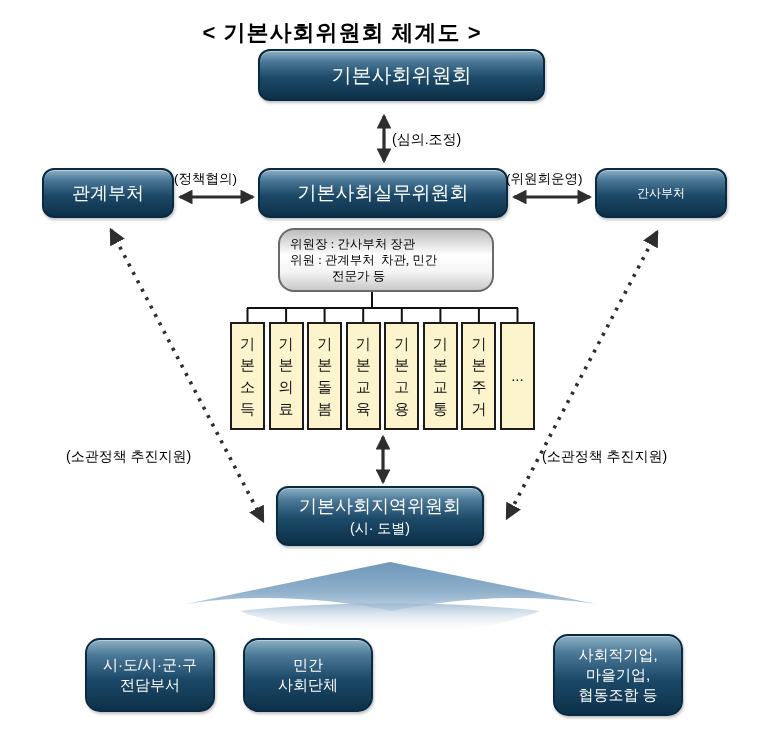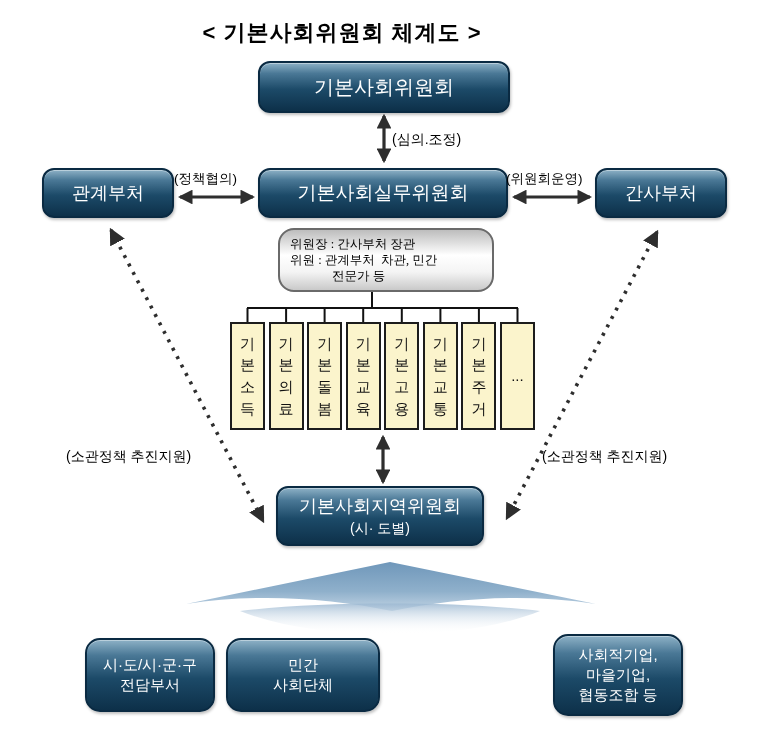--- a/index.html
+++ b/index.html
@@ -92,35 +92,35 @@
     <line x1="517.5" y1="308" x2="517.5" y2="323" stroke="#111" stroke-width="2"></line>
 
     <line x1="383" y1="437" x2="383" y2="482" stroke="#2e2e2e" stroke-width="3.2" marker-start="url(#ah)" marker-end="url(#ah)"></line>
 
     <line x1="111" y1="230" x2="263" y2="521" stroke="#2e2e2e" stroke-width="3.6" stroke-dasharray="3 6.5" marker-start="url(#ah)" marker-end="url(#ah)"></line>
     <line x1="657" y1="232" x2="507" y2="518" stroke="#2e2e2e" stroke-width="3.6" stroke-dasharray="3 6.5" marker-start="url(#ah)" marker-end="url(#ah)"></line>
   </svg>
 
   <div class="title">&lt; 기본사회위원회 체계도 &gt;</div>
 
-  <div class="bluebox box-top" style="left:258px; top:61px; width:252px; height:52px;">
+  <div class="bluebox box-top" style="left:258px; top:49px; width:287px; height:52px;">
     <span class="l1">기본사회위원회</span>
   </div>
   <div class="flowlabel" style="left:392px; top:131px;">(심의.조정)</div>
 
   <div class="bluebox" style="left:42px; top:168px; width:132px; height:50px;">
     <span class="l1" style="font-size:18px;">관계부처</span>
   </div>
   <div class="flowlabel" style="left:174px; top:170px; font-size:13.5px;">(정책협의)</div>
   <div class="bluebox" style="left:258px; top:168px; width:250px; height:50px;">
     <span class="l1">기본사회실무위원회</span>
   </div>
   <div class="flowlabel" style="left:506px; top:170px; font-size:13.5px;">(위원회운영)</div>
   <div class="bluebox" style="left:595px; top:168px; width:132px; height:50px;">
-    <span class="l1" style="font-size:18px;">간사부처</span>
+    <span class="l1" style="font-size:12px;">간사부처</span>
   </div>
 
   <div class="callout">
     <span class="callout-line">위원장 : 간사부처 장관</span>
     <span class="callout-line">위원 : 관계부처  차관, 민간</span>
     <span class="callout-line indent">전문가 등</span>
   </div>
 
   <div class="subrow">
     <div class="ybox">기본소득</div>
@@ -138,21 +138,21 @@
 
   <div class="bluebox box-regional" style="left:276px; top:486px; width:208px; height:60px;">
     <span class="l1">기본사회지역위원회</span>
     <span class="l2">(시· 도별)</span>
   </div>
 
   <div class="bluebox bottombox" style="left:85px; top:638px; width:130px; height:74px;">
     <span class="bl">시·도/시·군·구</span>
     <span class="bl">전담부서</span>
   </div>
-  <div class="bluebox bottombox" style="left:226px; top:638px; width:154px; height:74px;">
+  <div class="bluebox bottombox" style="left:243px; top:638px; width:130px; height:74px;">
     <span class="bl">민간</span>
     <span class="bl">사회단체</span>
   </div>
   <div class="bluebox bottombox" style="left:553px; top:634px; width:130px; height:82px;">
     <span class="bl">사회적기업,</span>
     <span class="bl">마을기업,</span>
     <span class="bl">협동조합 등</span>
   </div>
 
 </div>

